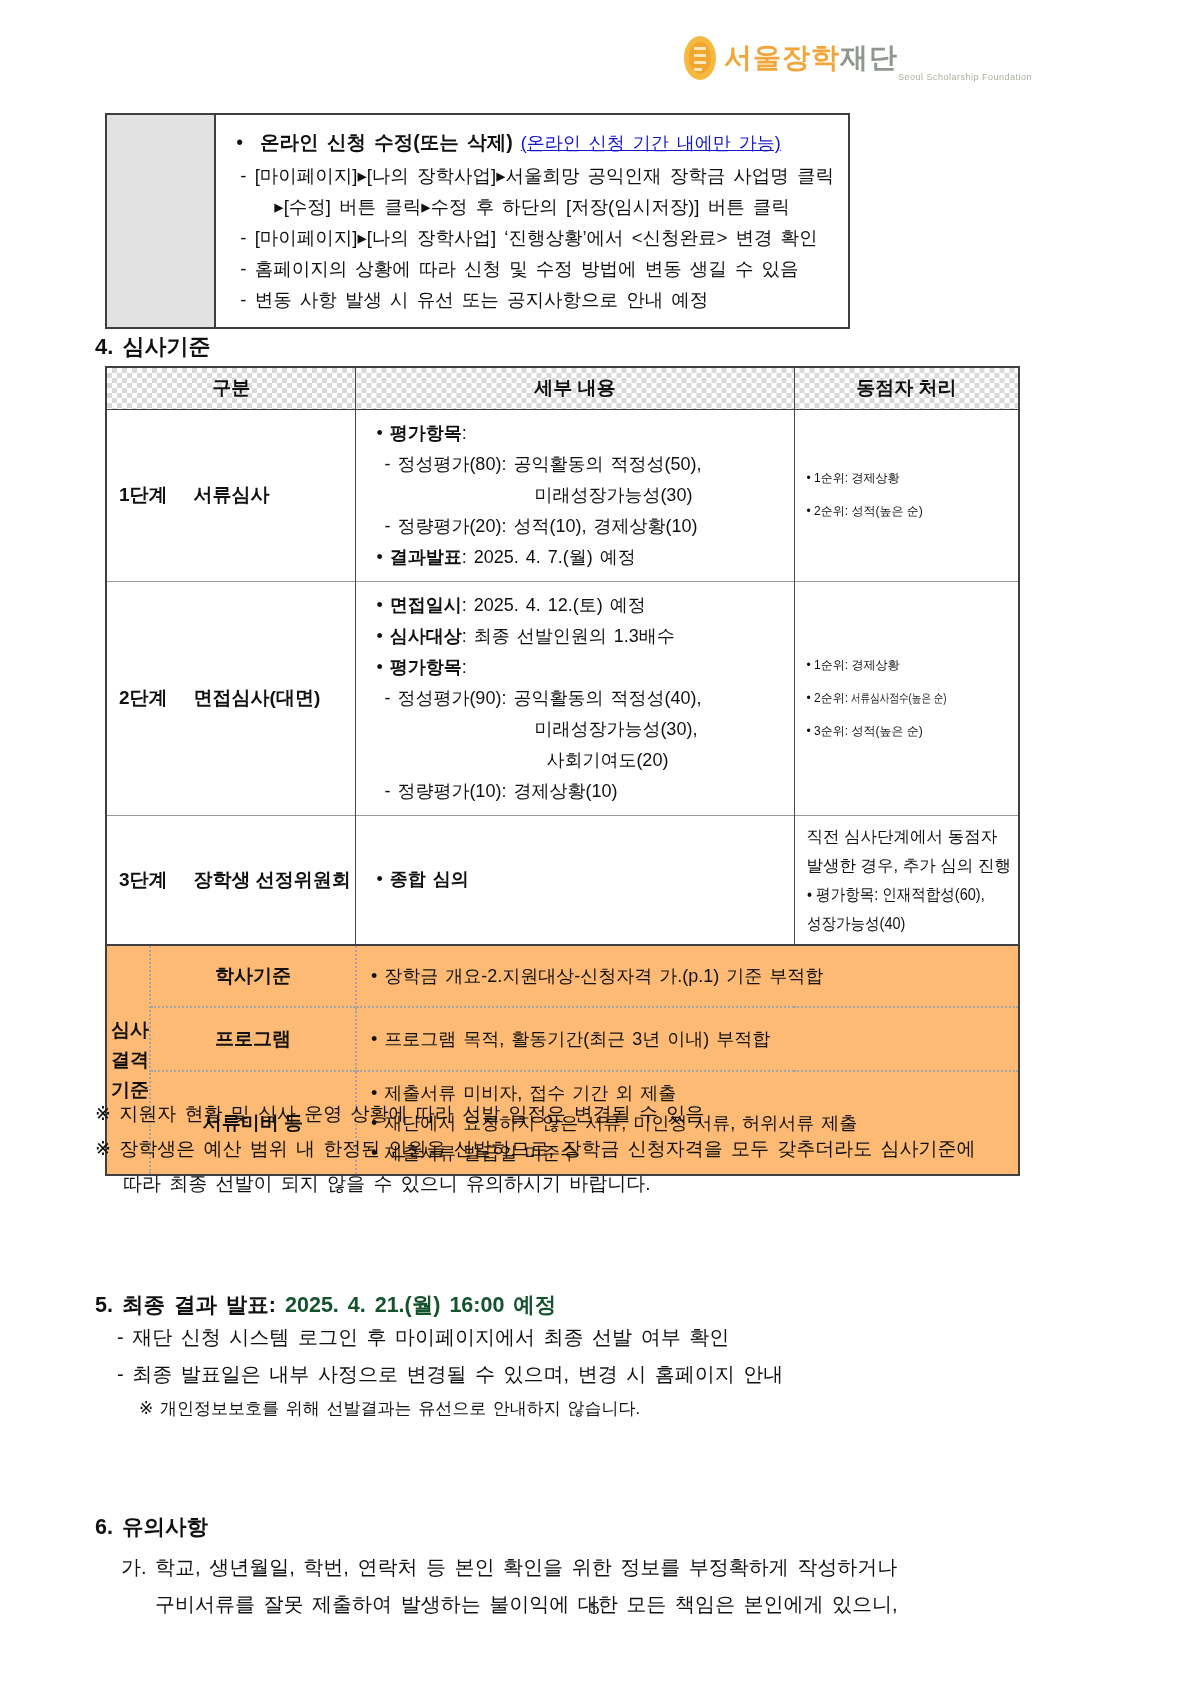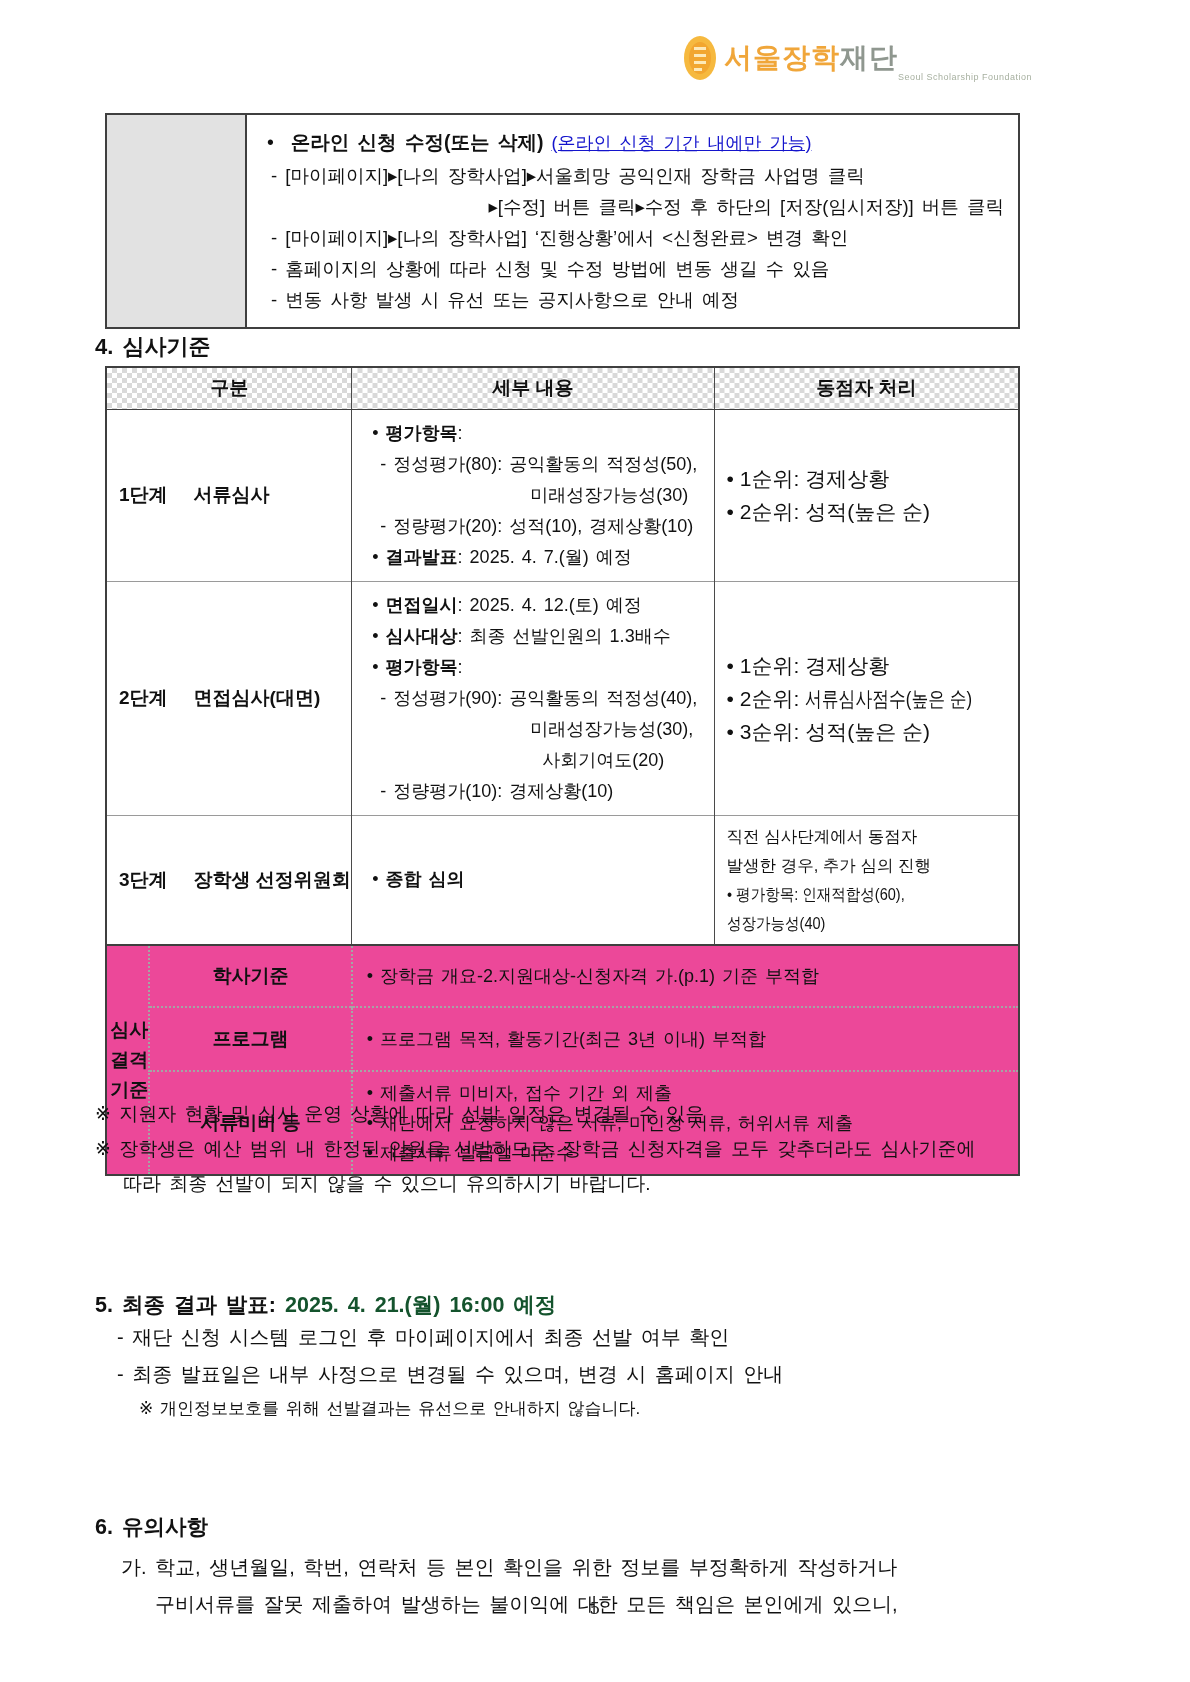--- a/index.html
+++ b/index.html
@@ -14,29 +14,29 @@
   
   .logo { position:absolute; top:34px; right:158px; display:flex; align-items:flex-start; }
   .logo-seal { width:36px; height:48px; margin-right:6px; }
   .logo-textwrap { display:flex; align-items:flex-end; }
   .logo-name { font-size:28px; font-weight:bold; letter-spacing:1px; line-height:48px; }
   .logo-name .hi { color:#f0a63a; }
   .logo-name .lo { color:#8f978f; }
   .logo-sub { font-size:9px; color:#a7b0a0; letter-spacing:.5px; margin-top:-6px; }
 
   
-  .t1 { position:absolute; left:105px; top:113px; width:915px; border:2px solid #3f3f3f; display:flex; background:#fff; }
+  .t1 { position:absolute; left:105px; top:113px; width:745px; border:2px solid #3f3f3f; display:flex; background:#fff; }
   .t1-left { width:140px; background:#e2e2e2; border-right:2px solid #3f3f3f; }
   .t1-right { flex:1; padding:10px 14px 12px 14px; }
   .t1-line { font-size:18.5px; line-height:31px; word-spacing:3px; white-space:nowrap; }
   .t1-title { font-size:19.5px; line-height:34px; padding-left:6px; }
   .t1-title b { font-size:19.5px; }
   .t1-link { color:#1414cc; text-decoration:underline; font-size:18px; margin-left:8px; }
   .t1-dash { padding-left:10px; }
-  .t1-indent { padding-left:44px;text-align:right; }
+  .t1-indent { padding-left:44px; }
 
   
   .h4 { position:absolute; left:95px; top:332px; font-size:22px; font-weight:bold; word-spacing:3px; }
 
   
   table.rv { position:absolute; left:105px; top:366px; width:915px; border-collapse:collapse; background:#fff; }
   table.rv { border:2px solid #3f3f3f; }
   .rv td, .rv th { vertical-align:middle; }
   .rv th {
     height:42px; font-size:19px; font-weight:bold; text-align:center;
@@ -47,29 +47,29 @@
   .hb { border-top:1px solid #9a9a9a; }
   .stage-cell { padding-left:12px; font-size:19px; font-weight:bold; white-space:nowrap; }
   .stage-name { margin-left:26px; }
   .detail-cell { padding:8px 8px 8px 20px; }
   .dl { font-size:18px; line-height:31px; word-spacing:2px; white-space:nowrap; }
   .dl b { font-size:18px; }
   .ind-dash { padding-left:8px; }
   .ind-mid { padding-left:158px; }
   .ind-mid2 { padding-left:170px; }
   .tie-cell { padding:6px 4px 6px 12px; }
-  .tl { font-size:21px; line-height:33px; white-space:nowrap; }
+  .tl { font-size:12px; line-height:33px; white-space:nowrap; }
   .sq { display:inline-block; transform:scaleX(.80); transform-origin:left center; white-space:nowrap; }
   .tie3 .tl { font-size:16.5px; line-height:29px; }
   .sq3 { display:inline-block; transform:scaleX(.88); transform-origin:left center; white-space:nowrap; }
   tr.r1 td { height:146px; }
   tr.r2 td { height:208px; }
   tr.r3 td { height:116px; }
   
-  tr.f td { background:#ec4899; }
+  tr.f td { background:#fdba74; }
   tr.f1 td { border-top:2px solid #3f3f3f; height:62px; }
   tr.f2 td, tr.f3 td { border-top:2px dotted #a5a5a5; }
   tr.f2 td { height:64px; }
   tr.f3 td { height:90px; }
   .fail-label { text-align:right; font-weight:bold; font-size:19px; line-height:30px; border-right:2px dotted #a5a5a5; }
   .fail-cat { text-align:center; font-weight:bold; font-size:19px; border-right:2px dotted #a5a5a5; white-space:nowrap; }
   .fail-items { padding:6px 8px 6px 14px; }
   .fail-items .dl { line-height:30px; }
 
   

